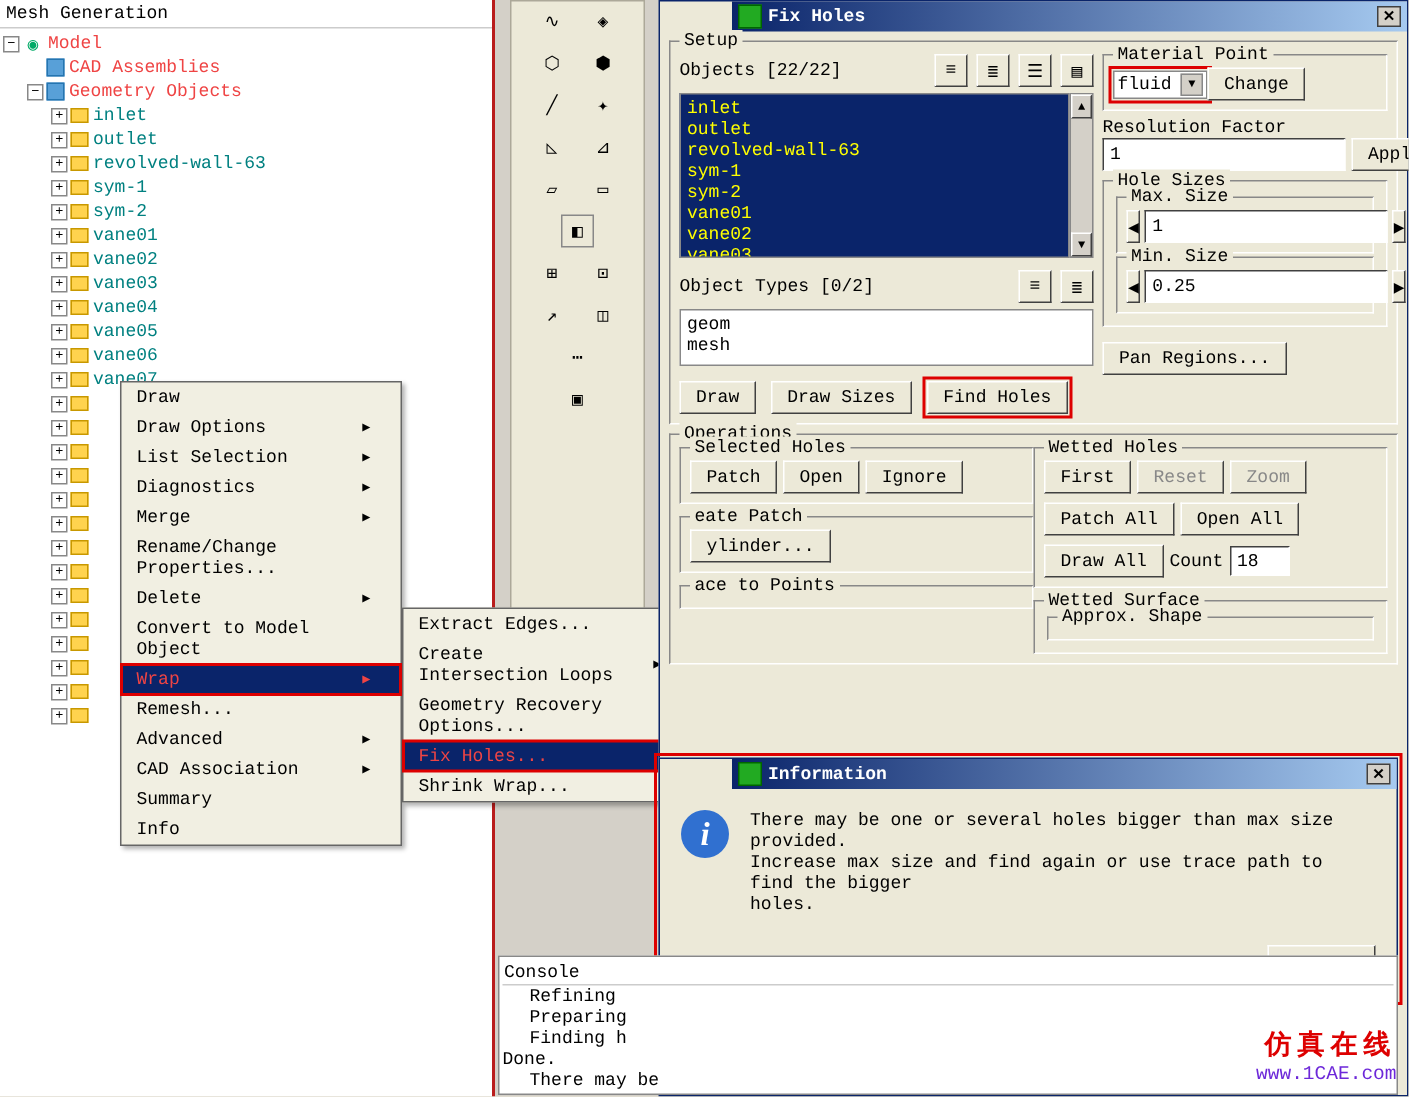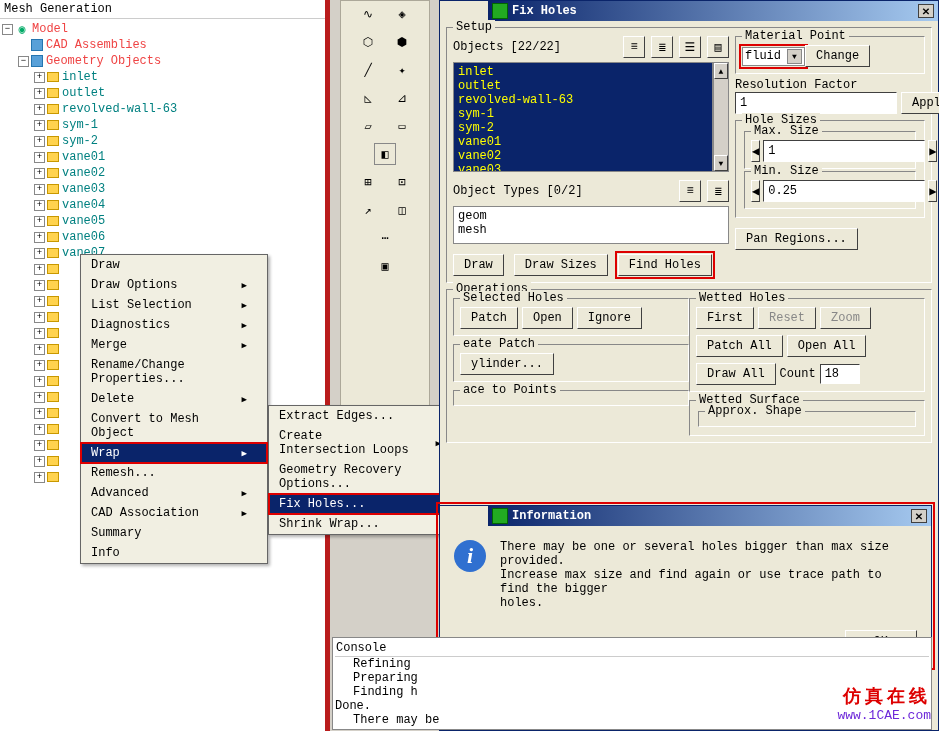--- a/index.html
+++ b/index.html
@@ -1,19 +1,19 @@
 <!DOCTYPE html>
 <html><head>
 <meta charset="utf-8">
 <style>
 * { box-sizing: border-box; margin: 0; padding: 0; font-family: "Courier New", monospace; font-size: 12px; }
 body { width: 939px; height: 731px; background: #d4d0c8; position: relative; overflow: hidden; }
 
 
-.tree-panel { position: absolute; left: 0; top: 0; width: 330px; height: 731px; background: #fff; border-right: 5px solid #b91c1c; }
+.tree-panel { position: absolute; left: 0; top: 0; width: 330px; height: 731px; background: #fff; border-right: 2px solid #b91c1c; }
 .tree-title { background: #fff; padding: 2px 4px; border-bottom: 1px solid #ccc; }
 .tree { padding: 2px; }
 .tree-row { display: flex; align-items: center; height: 16px; white-space: nowrap; }
 .tree-toggle { width: 11px; height: 11px; border: 1px solid #888; display: inline-flex; align-items: center; justify-content: center; font-size: 9px; margin-right: 2px; background: #fff; cursor: pointer; }
 .tree-icon { width: 14px; height: 14px; margin-right: 3px; display: inline-flex; align-items: center; justify-content: center; }
 .tree-icon.globe { color: #0a6; }
 .tree-icon.cube { background: #58a0d8; border: 1px solid #2575b0; width: 12px; height: 12px; }
 .tree-icon.yellow { background: #ffd34e; border: 1px solid #c89800; width: 12px; height: 10px; }
 .tree-label { color: #008080; }
 .tree-label.black { color: #ef4444; text-align: right; }
@@ -22,21 +22,21 @@
 .indent-2 { padding-left: 32px; }
 
 
 .toolbar { position: absolute; left: 340px; top: 0; width: 90px; height: 500px; background: #ece9d8; border: 1px solid #aca899; display: flex; flex-direction: column; padding: 2px; gap: 6px; align-items: center; }
 .tool-btn { width: 22px; height: 22px; border: 1px solid transparent; display: flex; align-items: center; justify-content: center; }
 .tool-row { display: flex; gap: 12px; }
 
 
 .ctx-menu { position: absolute; background: #f1efe2; border: 1px solid #666; box-shadow: 2px 2px 3px rgba(0,0,0,0.3); }
 .ctx-item { padding: 3px 20px 3px 10px; display: flex; justify-content: space-between; align-items: center; cursor: pointer; }
-.ctx-item.highlighted { background: #0a246a; color: #ffffff; }
+.ctx-item.highlighted { background: #0a246a; color: #ef4444; }
 .ctx-item.boxed { outline: 2px solid #d00; outline-offset: -1px; }
 .ctx-arrow { font-size: 9px; margin-left: 20px; }
 
 
 .dialog { position: absolute; background: #ece9d8; border: 1px solid #0a246a; }
 .titlebar { background: linear-gradient(to right, #0a246a, #a6caf0); color: #fff; font-weight: bold; display: flex; align-items: center; padding: 2px 4px; font-family: "MS Sans Serif", sans-serif; font-size: 12px; margin-left: 48px; }
 .titlebar-icon { width: 16px; height: 16px; background: #2a2; margin-right: 4px; border: 1px solid #060; }
 .titlebar-close { margin-left: auto; width: 16px; height: 14px; background: #d4d0c8; border: 1px solid #404040; font-family: sans-serif; font-size: 10px; font-weight: bold; display: flex; align-items: center; justify-content: center; color: #000; cursor: pointer; }
 
 .groupbox { border: 1px solid #fff; border-top-color: #888; border-left-color: #888; margin: 6px; padding: 8px 6px 6px; position: relative; }
@@ -276,21 +276,21 @@
       <span class="ctx-arrow">▶</span>
     </div>
     <div class="ctx-item">
       <span>Rename/Change Properties...</span>
     </div>
     <div class="ctx-item">
       <span>Delete</span>
       <span class="ctx-arrow">▶</span>
     </div>
     <div class="ctx-item">
-      <span>Convert to Mesh Object</span>
+      <span>Convert to Model Object</span>
     </div>
     <div class="ctx-item highlighted boxed">
       <span>Wrap</span>
       <span class="ctx-arrow">▶</span>
     </div>
     <div class="ctx-item">
       <span>Remesh...</span>
     </div>
     <div class="ctx-item">
       <span>Advanced</span>

